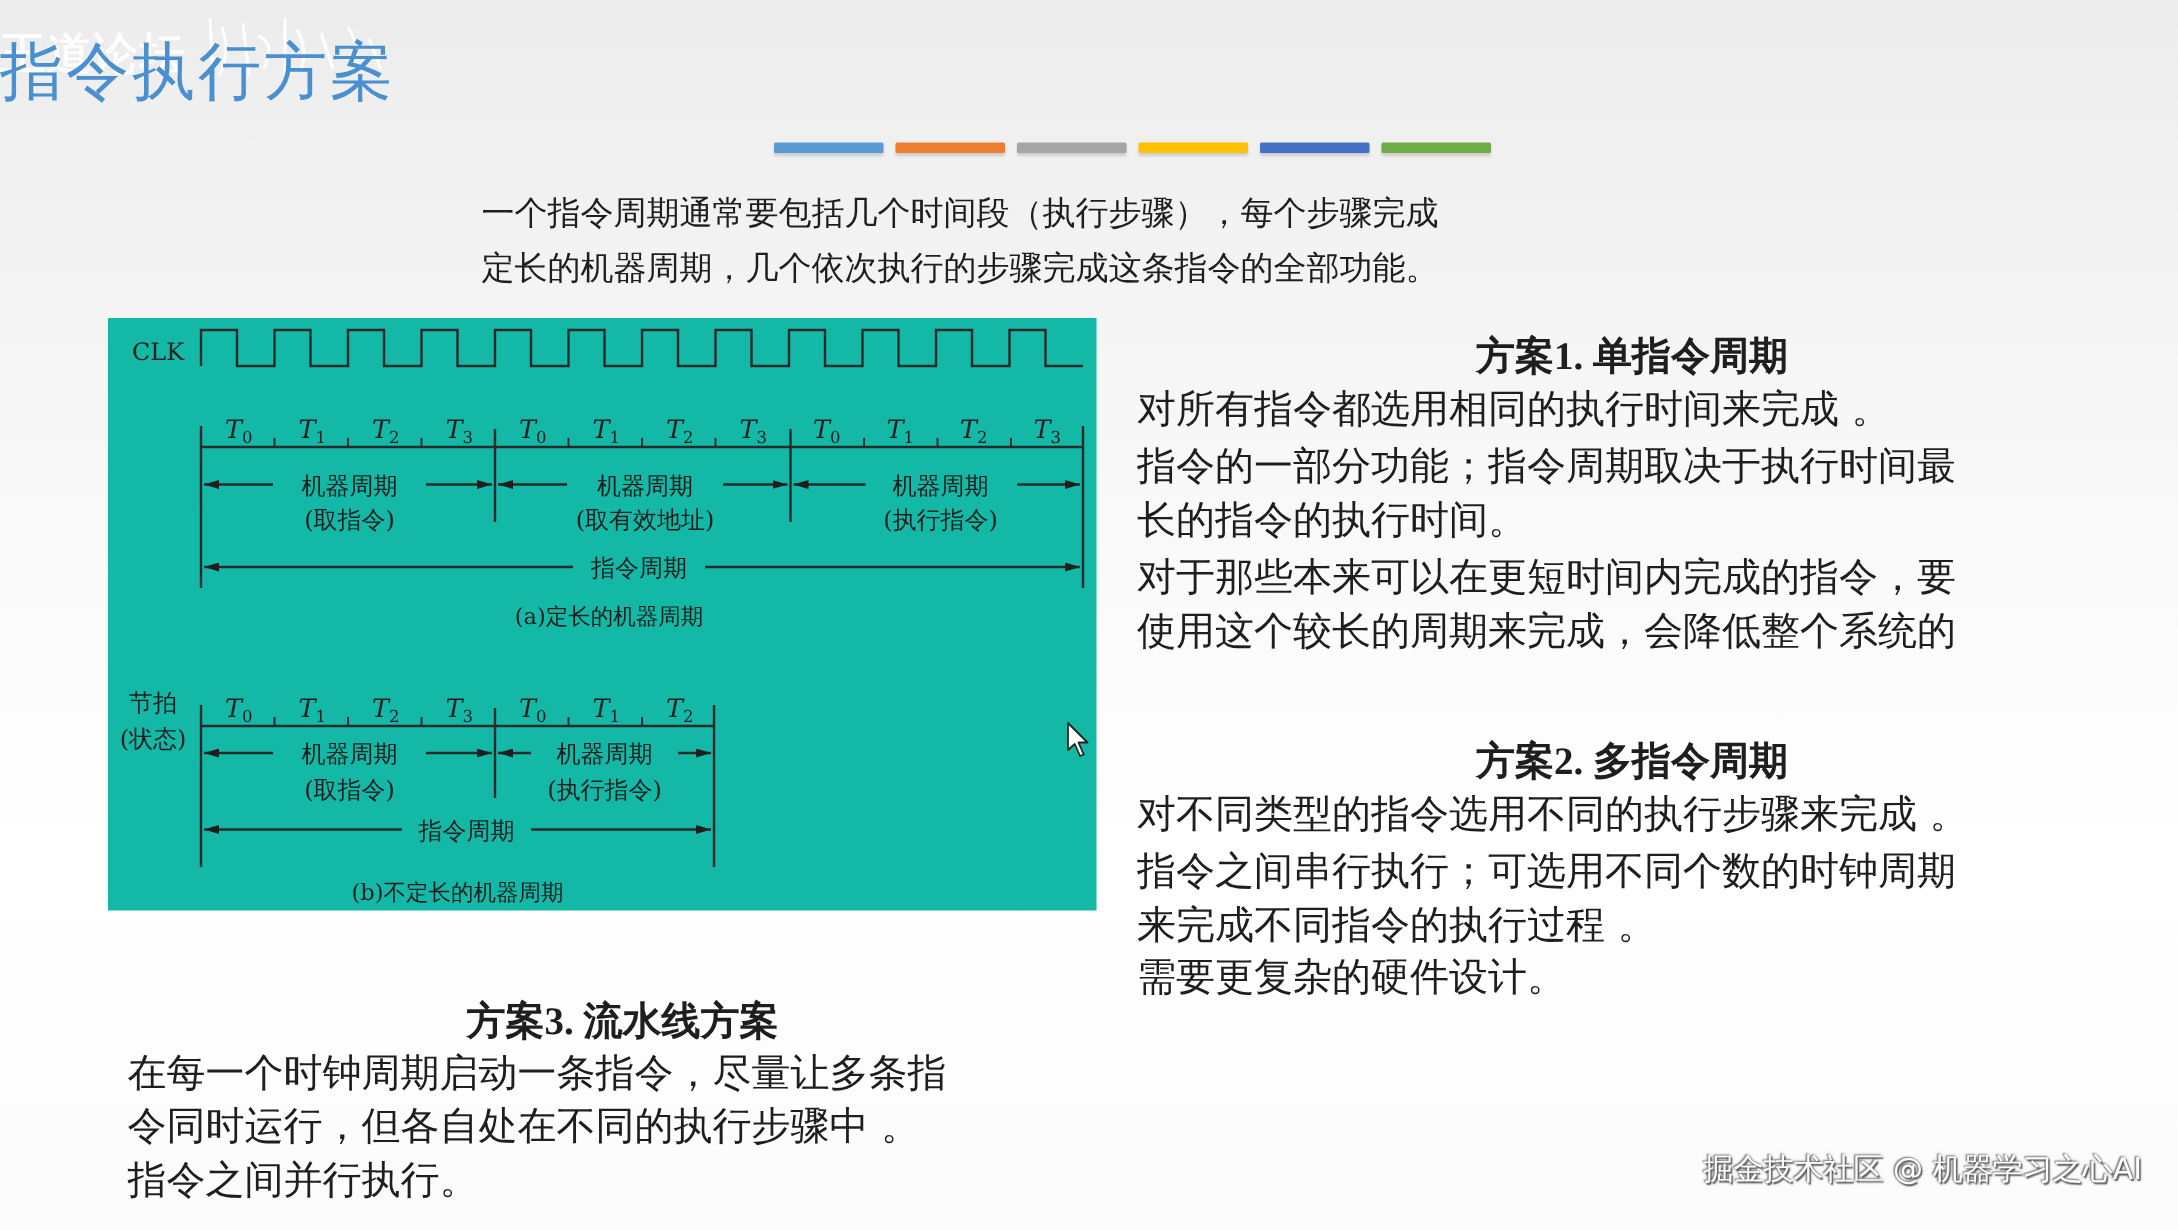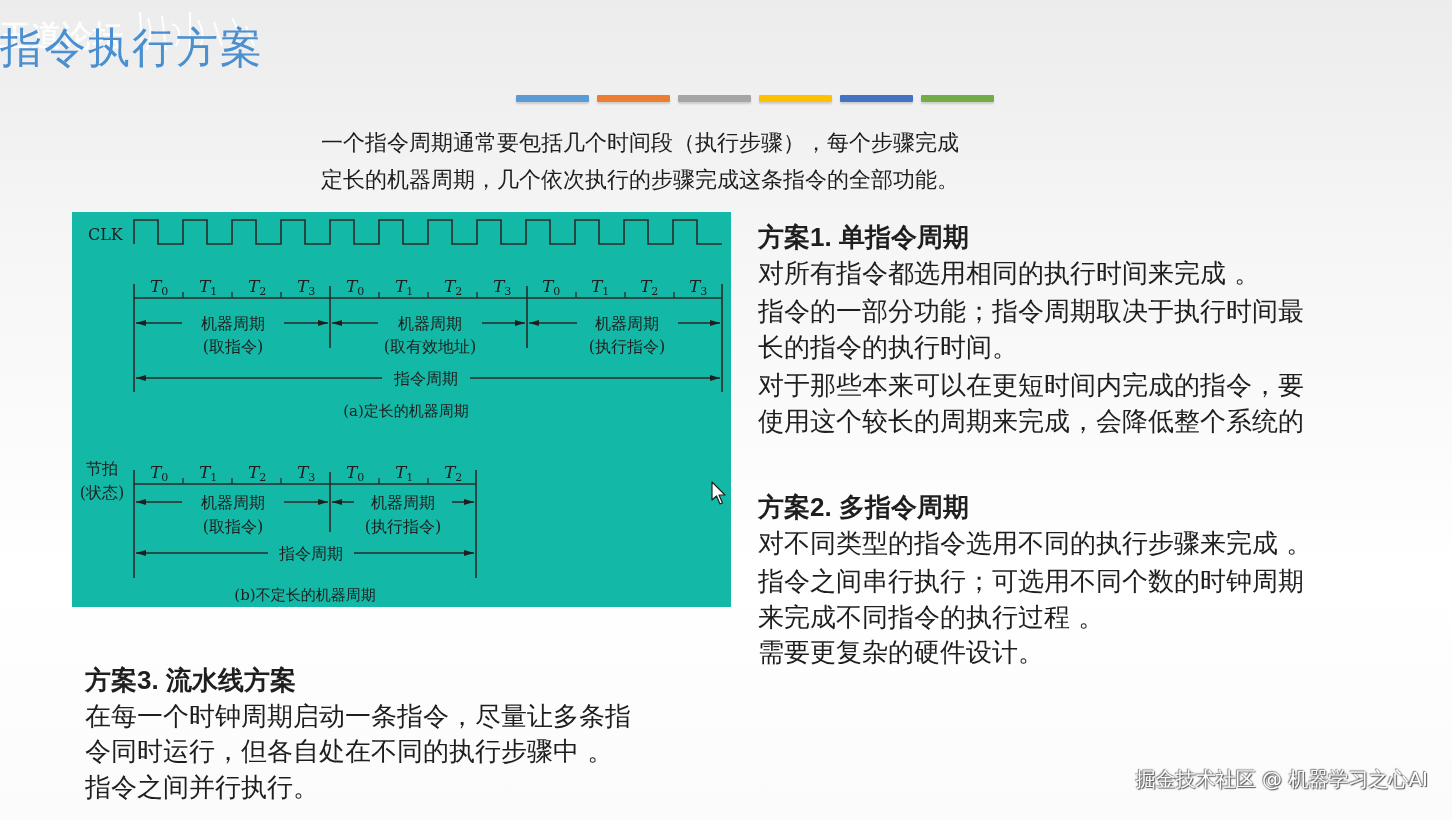--- a/index.html
+++ b/index.html
@@ -31,21 +31,21 @@
     position:absolute; left:310px; top:124px; width:900px;
     font-family: "DejaVu Serif", serif;
     font-size:22px; line-height:37px; color:#1e1e1e;margin-left:11px;
   }
   .diagram-panel {
     position:absolute; left:72px; top:212px; width:659px; height:395px; background:#14b8a6;
   }
   .diagram-panel svg { position:absolute; left:0; top:0; }
   .svg-text { font-family:"DejaVu Serif", serif; fill:#1e1e1e; }
   .scheme { position:absolute; font-size:26px; line-height:35.5px; color:#1e1e1e; }
-  .scheme .heading { font-weight:bold; font-family:Liberation Sans, sans-serif; }
+  .scheme .heading { font-weight:bold; font-family:Liberation Serif, serif;text-align:center; }
   .scheme p { margin:0; }
   .scheme1 { left:758px; top:220px; width:660px; }
   .scheme2 { left:758px; top:490px; width:660px; }
   .scheme3 { left:85px; top:663px; width:660px; }
   .mouse-cursor { position:absolute; left:711px; top:481px; }
   .watermark-bottom {
     position:absolute; right:24px; top:766px;
     font-size:20px; color:#ffffff;
     text-shadow: 1px 1px 1px #555, -1px -1px 1px #888, 0 0 2px #666;
   }

